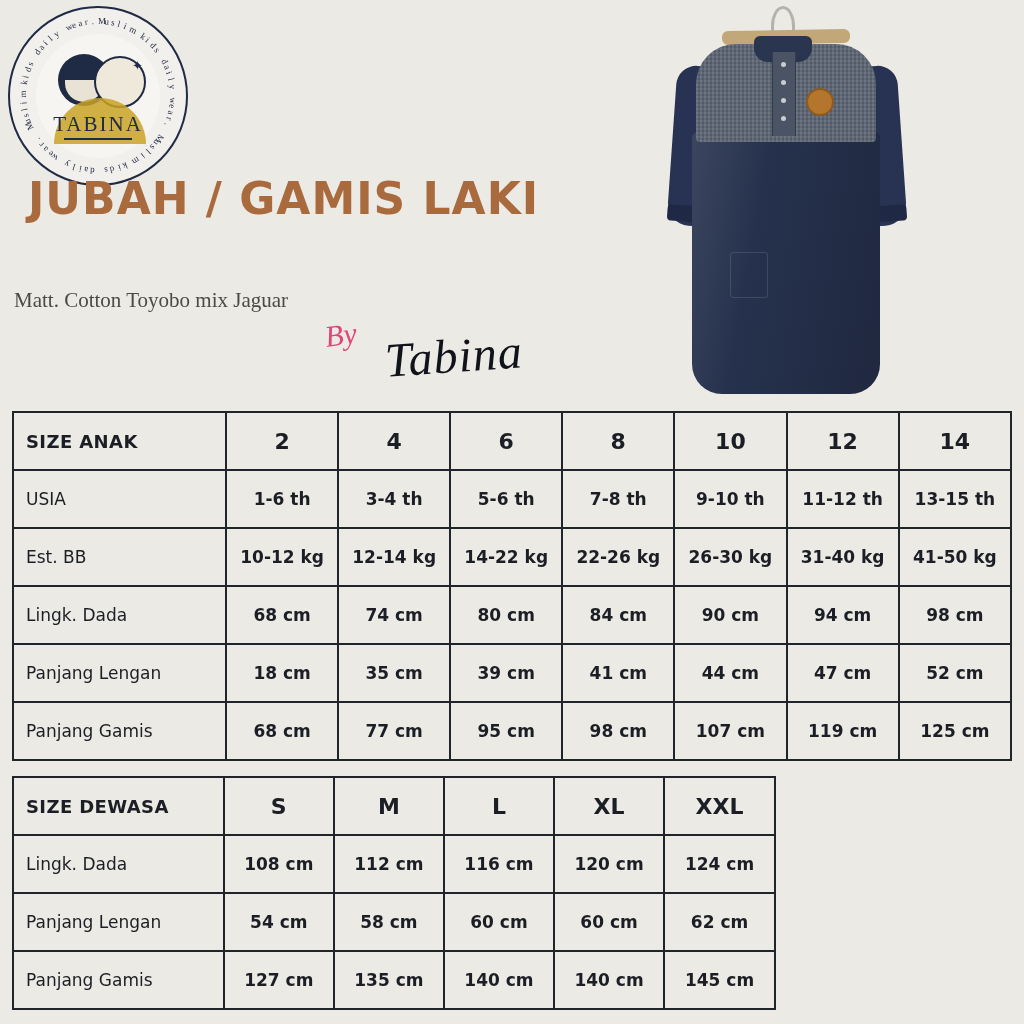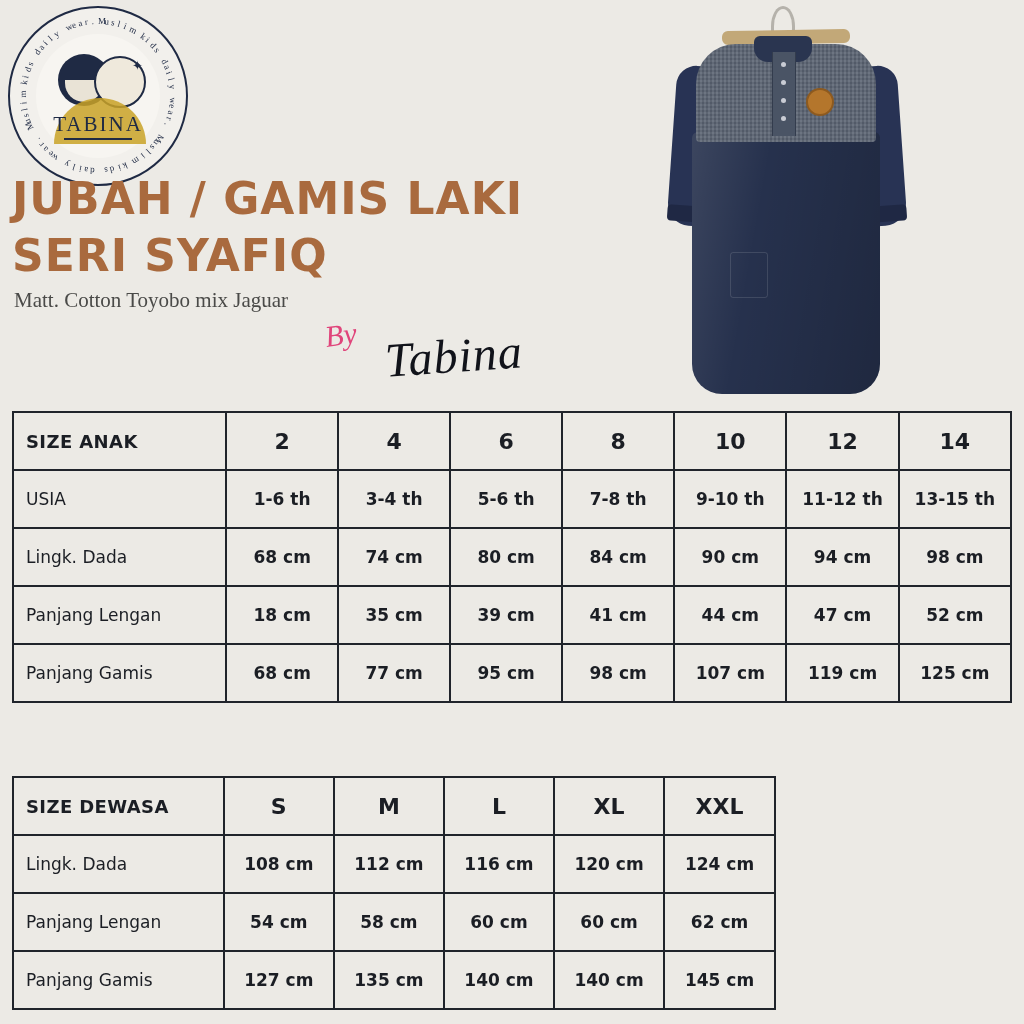--- a/index.html
+++ b/index.html
@@ -113,21 +113,21 @@
     left: 28px;
     right: 28px;
     top: 104px;
     height: 2px;
     background: #1f2a44;
   }
 
   
   .title {
     position: absolute;
-    left: 12px;
+    left: 28px;
     top: 170px;
     width: 620px;
     font-family: "DejaVu Sans", sans-serif;
     font-weight: bold;
     font-size: 44px;
     line-height: 1.3;
     letter-spacing: 1px;
     color: #a96a3e;
     text-transform: uppercase;
   }
@@ -423,21 +423,20 @@
     <div class="logo-head-light"></div>
     <div class="logo-star">✦</div>
     <div class="logo-body"></div>
     <div class="logo-rule"></div>
     <div class="logo-name">TABINA</div>
   </div>
 </div>
 
 <div class="title">
   <div>JUBAH / GAMIS LAKI</div>
-  <div>SERI SYAFIQ</div>
 </div>
 <div class="subtitle">Matt. Cotton Toyobo mix Jaguar</div>
 <div class="byline">By</div>
 <div class="brand-script">Tabina</div>
 
 <div class="photo">
   <div class="hanger-hook"></div>
   <div class="hanger-bar"></div>
   <div class="sleeve-l">
     <div class="cuff" style="left:0;bottom:4px;"></div>
@@ -476,20 +475,30 @@
         <td class="row-label">USIA</td>
         <td class="cell-bold">1-6 th</td>
         <td class="cell-bold">3-4 th</td>
         <td class="cell-bold">5-6 th</td>
         <td class="cell-bold">7-8 th</td>
         <td class="cell-bold">9-10 th</td>
         <td class="cell-bold">11-12 th</td>
         <td class="cell-bold">13-15 th</td>
       </tr>
       <tr>
+        <td class="row-label">Est. BB</td>
+        <td class="cell-bold">10-12 kg</td>
+        <td class="cell-bold">12-14 kg</td>
+        <td class="cell-bold">14-22 kg</td>
+        <td class="cell-bold">22-26 kg</td>
+        <td class="cell-bold">26-30 kg</td>
+        <td class="cell-bold">31-40 kg</td>
+        <td class="cell-bold">41-50 kg</td>
+      </tr>
+      <tr>
         <td class="row-label">Lingk. Dada</td>
         <td class="cell-bold">68 cm</td>
         <td class="cell-bold">74 cm</td>
         <td class="cell-bold">80 cm</td>
         <td class="cell-bold">84 cm</td>
         <td class="cell-bold">90 cm</td>
         <td class="cell-bold">94 cm</td>
         <td class="cell-bold">98 cm</td>
       </tr>
       <tr>

